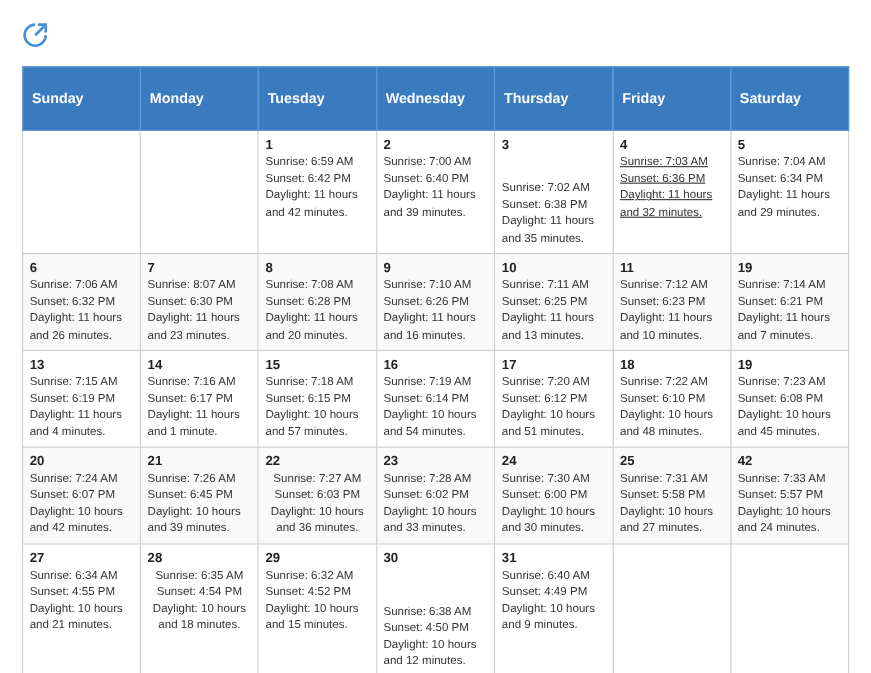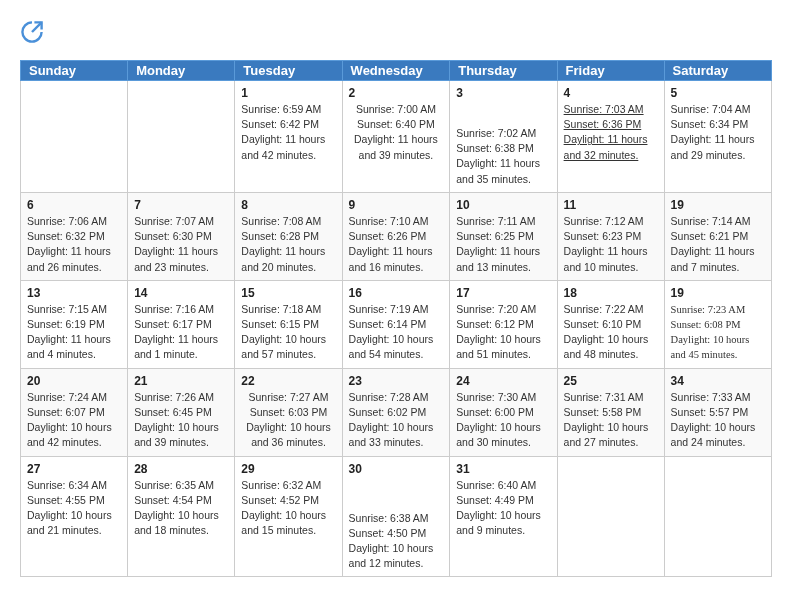--- a/index.html
+++ b/index.html
@@ -40,21 +40,21 @@
     .calendar {
       width: 100%;
       border-collapse: collapse;
       border: 1px solid #ccc;
     }
     .calendar thead tr th {
       background-color: #3a7abf;
       color: #fff;
       font-size: 13px;
       font-weight: bold;
-      padding: 2px 8px;
+      padding: 21px 8px;
       text-align: left;
       border: 1px solid #5a9ad9;
     }
     .calendar tbody tr td {
       border: 1px solid #ccc;
       vertical-align: top;
       padding: 5px 6px;
       font-size: 10.5px;
       color: #333;
       width: 108px;
@@ -113,21 +113,21 @@
         <td></td>
         <td></td>
         <td>
           <div class="day-number">1</div>
           <div class="day-info" style="white-space: pre-line;">Sunrise: 6:59 AM
 Sunset: 6:42 PM
 Daylight: 11 hours and 42 minutes.</div>
         </td>
         <td>
           <div class="day-number">2</div>
-          <div class="day-info" style="white-space: pre-line; text-align: center;">Sunrise: 7:00 AM
+          <div class="day-info" style="white-space: pre-line;">Sunrise: 7:00 AM
 Sunset: 6:40 PM
 Daylight: 11 hours and 39 minutes.</div>
         </td>
         <td>
           <div class="day-number">3</div>
           <div class="day-info" style="white-space: pre-line; margin-top: 26px;">Sunrise: 7:02 AM
 Sunset: 6:38 PM
 Daylight: 11 hours and 35 minutes.</div>
         </td>
         <td>
@@ -145,21 +145,21 @@
       </tr>
       <tr>
         <td>
           <div class="day-number">6</div>
           <div class="day-info" style="white-space: pre-line;">Sunrise: 7:06 AM
 Sunset: 6:32 PM
 Daylight: 11 hours and 26 minutes.</div>
         </td>
         <td>
           <div class="day-number">7</div>
-          <div class="day-info" style="white-space: pre-line;">Sunrise: 7:07 AM
+          <div class="day-info" style="white-space: pre-line;">Sunrise: 8:07 AM
 Sunset: 6:30 PM
 Daylight: 11 hours and 23 minutes.</div>
         </td>
         <td>
           <div class="day-number">8</div>
           <div class="day-info" style="white-space: pre-line;">Sunrise: 7:08 AM
 Sunset: 6:28 PM
 Daylight: 11 hours and 20 minutes.</div>
         </td>
         <td>
@@ -219,21 +219,21 @@
 Daylight: 10 hours and 51 minutes.</div>
         </td>
         <td>
           <div class="day-number">18</div>
           <div class="day-info" style="white-space: pre-line;">Sunrise: 7:22 AM
 Sunset: 6:10 PM
 Daylight: 10 hours and 48 minutes.</div>
         </td>
         <td>
           <div class="day-number">19</div>
-          <div class="day-info" style="white-space: pre-line; font-family: Liberation Serif, serif;">Sunrise: 7:23 AM
+          <div class="day-info" style="white-space: pre-line;">Sunrise: 7:23 AM
 Sunset: 6:08 PM
 Daylight: 10 hours and 45 minutes.</div>
         </td>
       </tr>
       <tr>
         <td>
           <div class="day-number">20</div>
           <div class="day-info" style="white-space: pre-line;">Sunrise: 7:24 AM
 Sunset: 6:07 PM
 Daylight: 10 hours and 42 minutes.</div>
@@ -262,36 +262,36 @@
 Sunset: 6:00 PM
 Daylight: 10 hours and 30 minutes.</div>
         </td>
         <td>
           <div class="day-number">25</div>
           <div class="day-info" style="white-space: pre-line;">Sunrise: 7:31 AM
 Sunset: 5:58 PM
 Daylight: 10 hours and 27 minutes.</div>
         </td>
         <td>
-          <div class="day-number">34</div>
+          <div class="day-number">42</div>
           <div class="day-info" style="white-space: pre-line;">Sunrise: 7:33 AM
 Sunset: 5:57 PM
 Daylight: 10 hours and 24 minutes.</div>
         </td>
       </tr>
       <tr>
         <td>
           <div class="day-number">27</div>
           <div class="day-info" style="white-space: pre-line;">Sunrise: 6:34 AM
 Sunset: 4:55 PM
 Daylight: 10 hours and 21 minutes.</div>
         </td>
         <td>
           <div class="day-number">28</div>
-          <div class="day-info" style="white-space: pre-line;">Sunrise: 6:35 AM
+          <div class="day-info" style="white-space: pre-line; text-align: center;">Sunrise: 6:35 AM
 Sunset: 4:54 PM
 Daylight: 10 hours and 18 minutes.</div>
         </td>
         <td>
           <div class="day-number">29</div>
           <div class="day-info" style="white-space: pre-line;">Sunrise: 6:32 AM
 Sunset: 4:52 PM
 Daylight: 10 hours and 15 minutes.</div>
         </td>
         <td>

